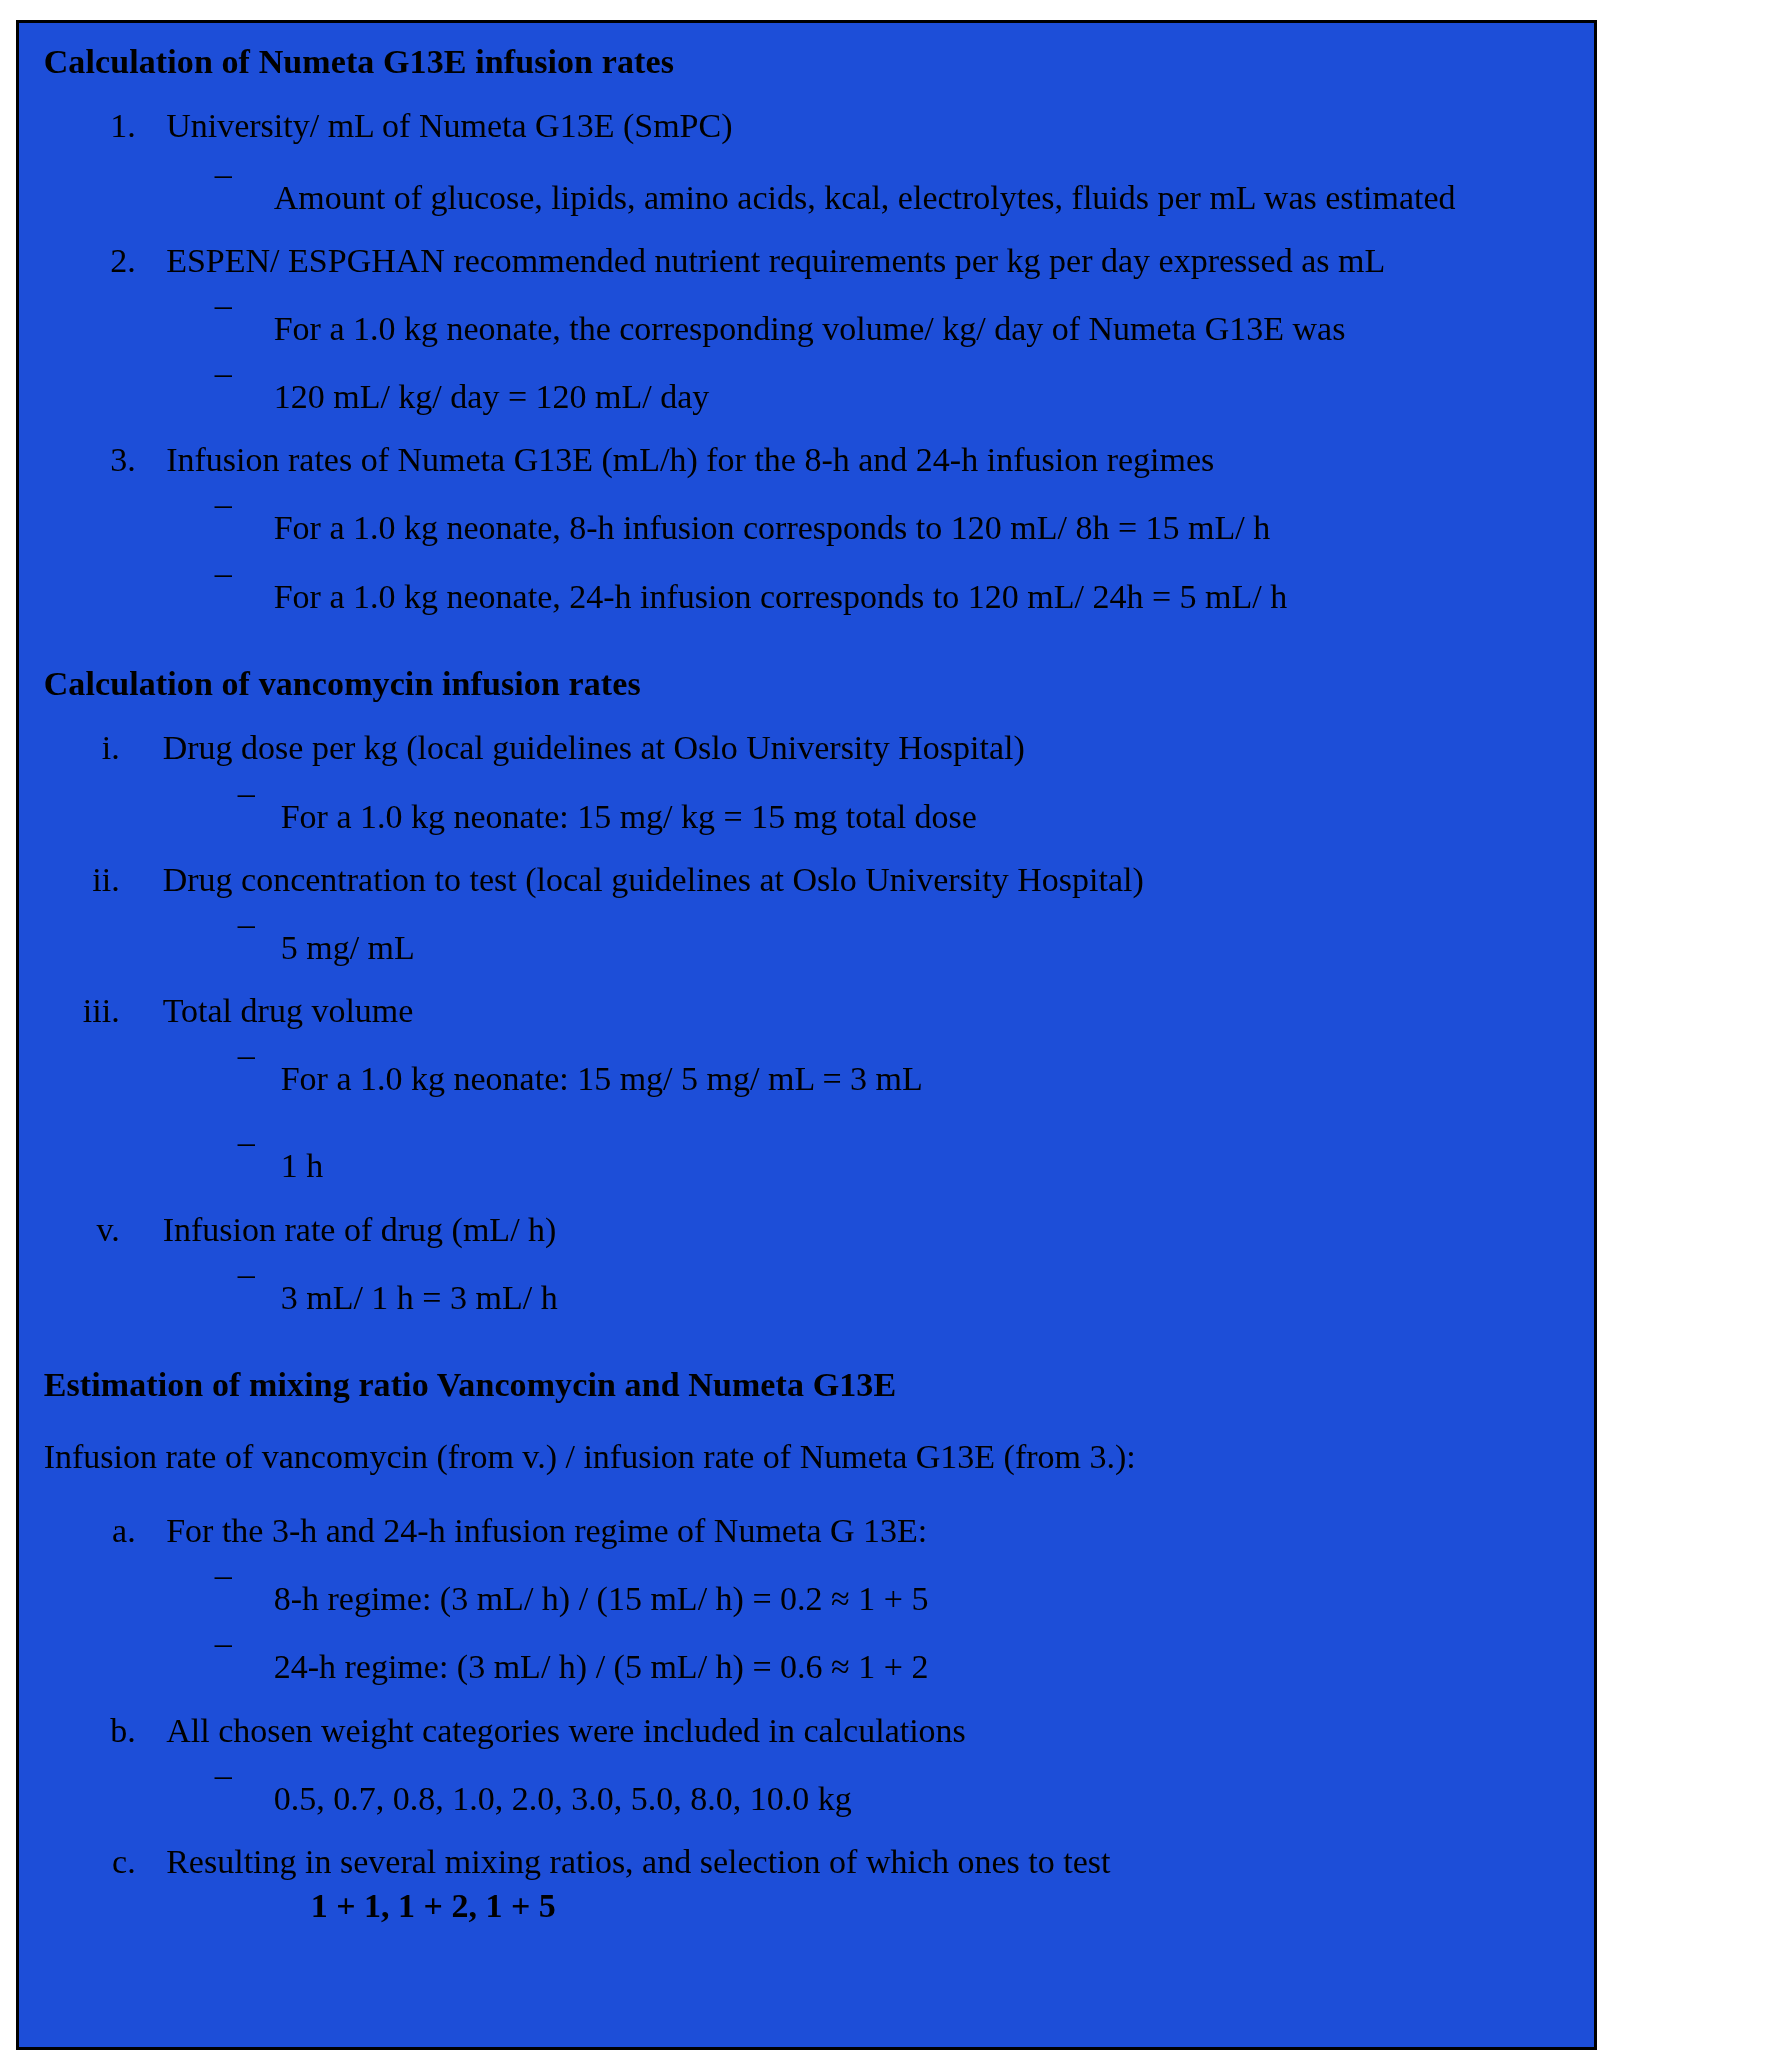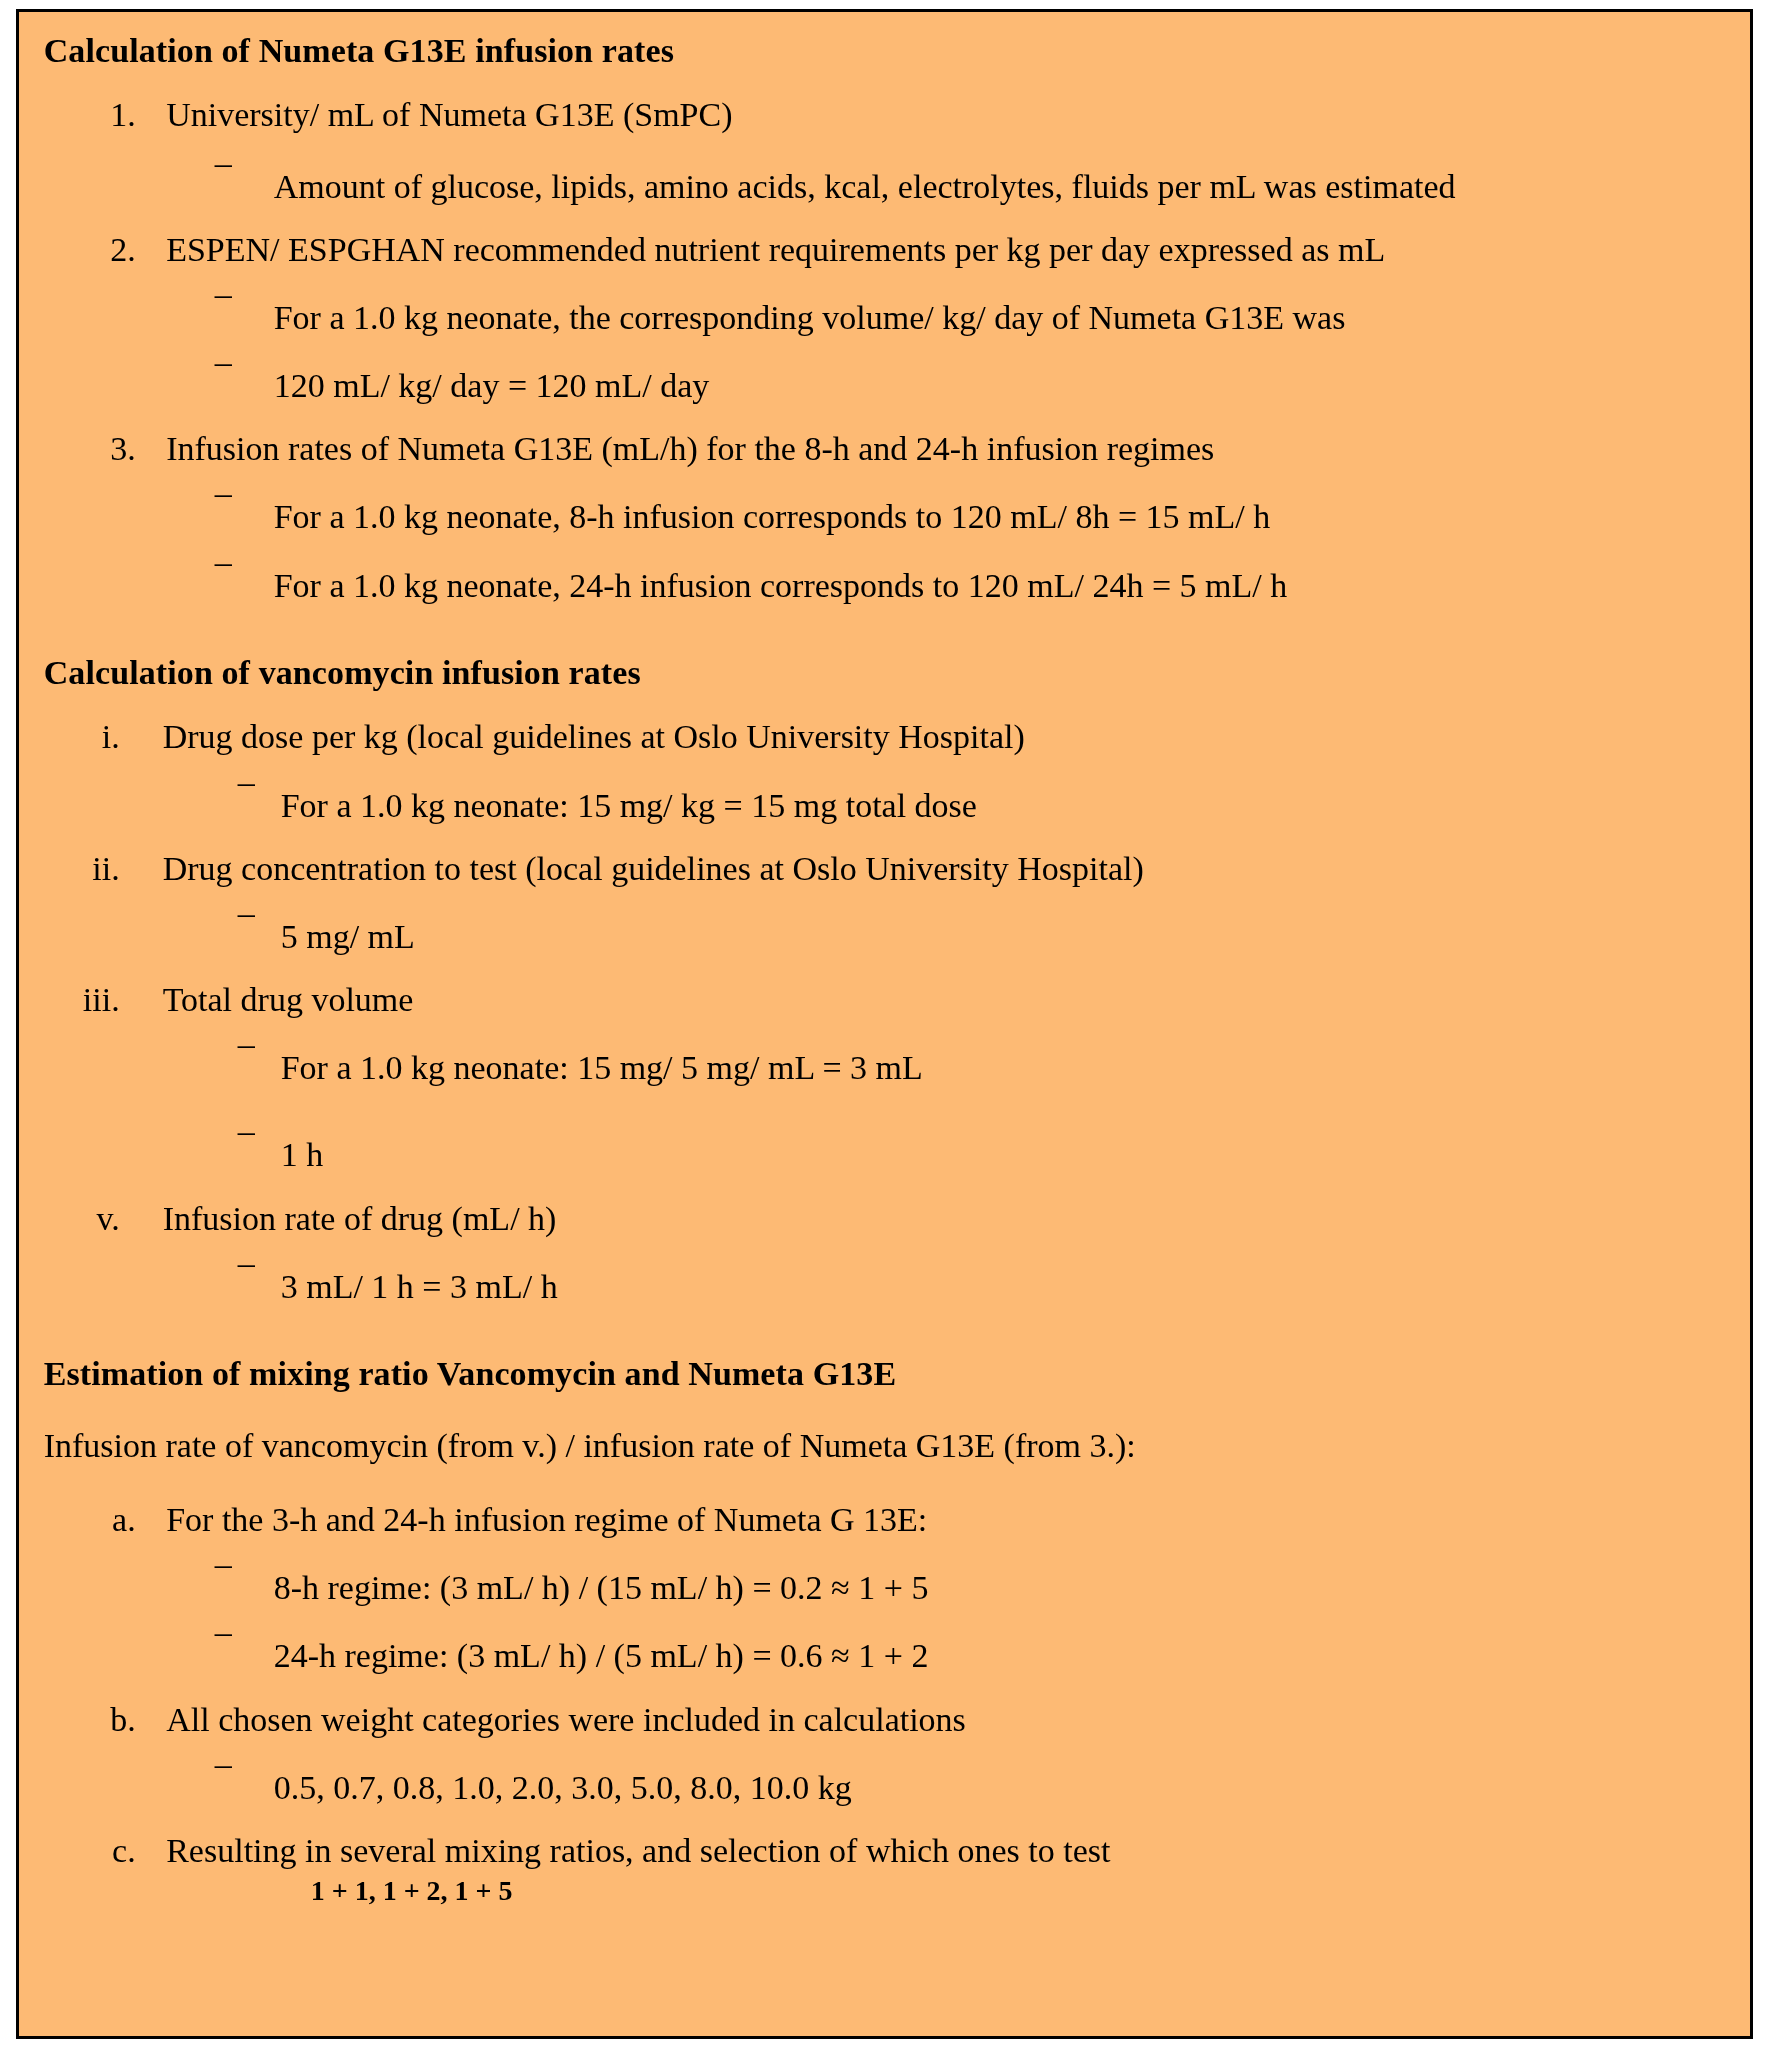--- a/index.html
+++ b/index.html
@@ -12,26 +12,26 @@
     height: 2066px;
     font-family: "Liberation Serif", "DejaVu Serif", serif;
     color: #000000;
     overflow: hidden;
   }
 
   
   #doc-frame {
     position: absolute;
     left: 15.7px;
-    top: 9px;
-    width: 1737px;
+    top: 20px;
+    width: 1581px;
     height: 2030px;
     box-sizing: border-box;
     border: 3.3px solid #000000;
-    background: #fdba74;
+    background: #1d4ed8;
   }
 
   #doc-body {
     position: absolute;
     left: 0;
     top: 0;
     right: 0;
     bottom: 0;
     padding: 18px 25px 0 25px;
     box-sizing: border-box;
@@ -118,21 +118,21 @@
   .justify { text-align: justify; text-align-last: left; }
 
   
   .sp-head-after    { height: 22px; }
   .sp-item-gap      { height: 19px; }
   .sp-block-gap     { height: 31px; }
   .sp-section-gap   { height: 44px; }
   .sp-sub-tight     { height: 2.9px; }
 
   .final-line {
-    font-size: 28px;
+    font-size: 34px;
     font-weight: bold;
     line-height: 1.30;
     margin-left: 267px;
     font-family: Liberation Serif, serif;
   }
 </style>
 </head>
 <body>
 
 <div id="doc-frame">

